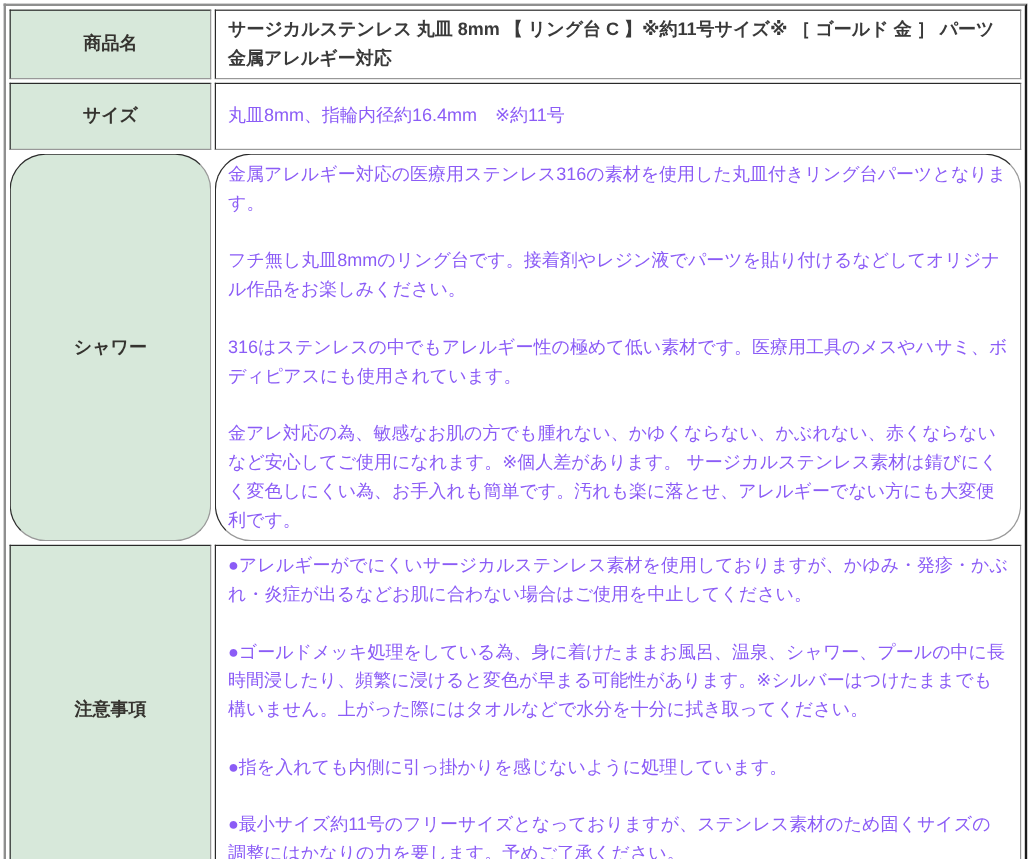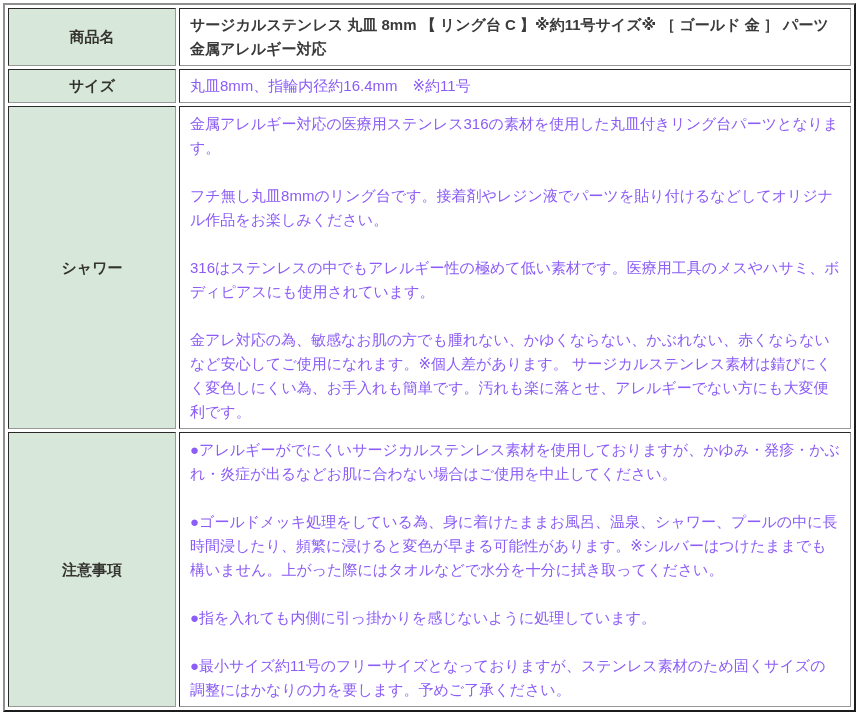--- a/index.html
+++ b/index.html
@@ -35,37 +35,37 @@
     box-sizing: border-box;
     overflow: hidden;
   }
   td.label-cell {
     width: 168px;
     background: #d7e8da;
     text-align: center;
     vertical-align: middle;
     font-weight: bold;
     color: #35332f;
-    padding: 4px 4px;
+    padding: 15px 4px;
   }
   td.value-cell {
     background: #ffffff;
     vertical-align: middle;
     padding: 4px 10px;
     white-space: pre-line;
     word-break: break-word;
   }
   td.value-top {
     vertical-align: top;
     padding-top: 5px;
   }
   .bold-text { font-weight: bold; color: #3a3a3a; }
   tr.r-name td    { height: 52px; }
   tr.r-small td   { height: 32px; }
-  tr.r-desc td    { height: 242px; }
+  tr.r-desc td    { height: 242px; border-radius: 30px; }
   tr.r-notes td   { height: 250px; }
 </style>
 </head>
 <body>
 
 <div class="page">
   <table class="spec-table">
     <tbody>
       <tr class="r-name">
         <td class="label-cell">商品名</td>

